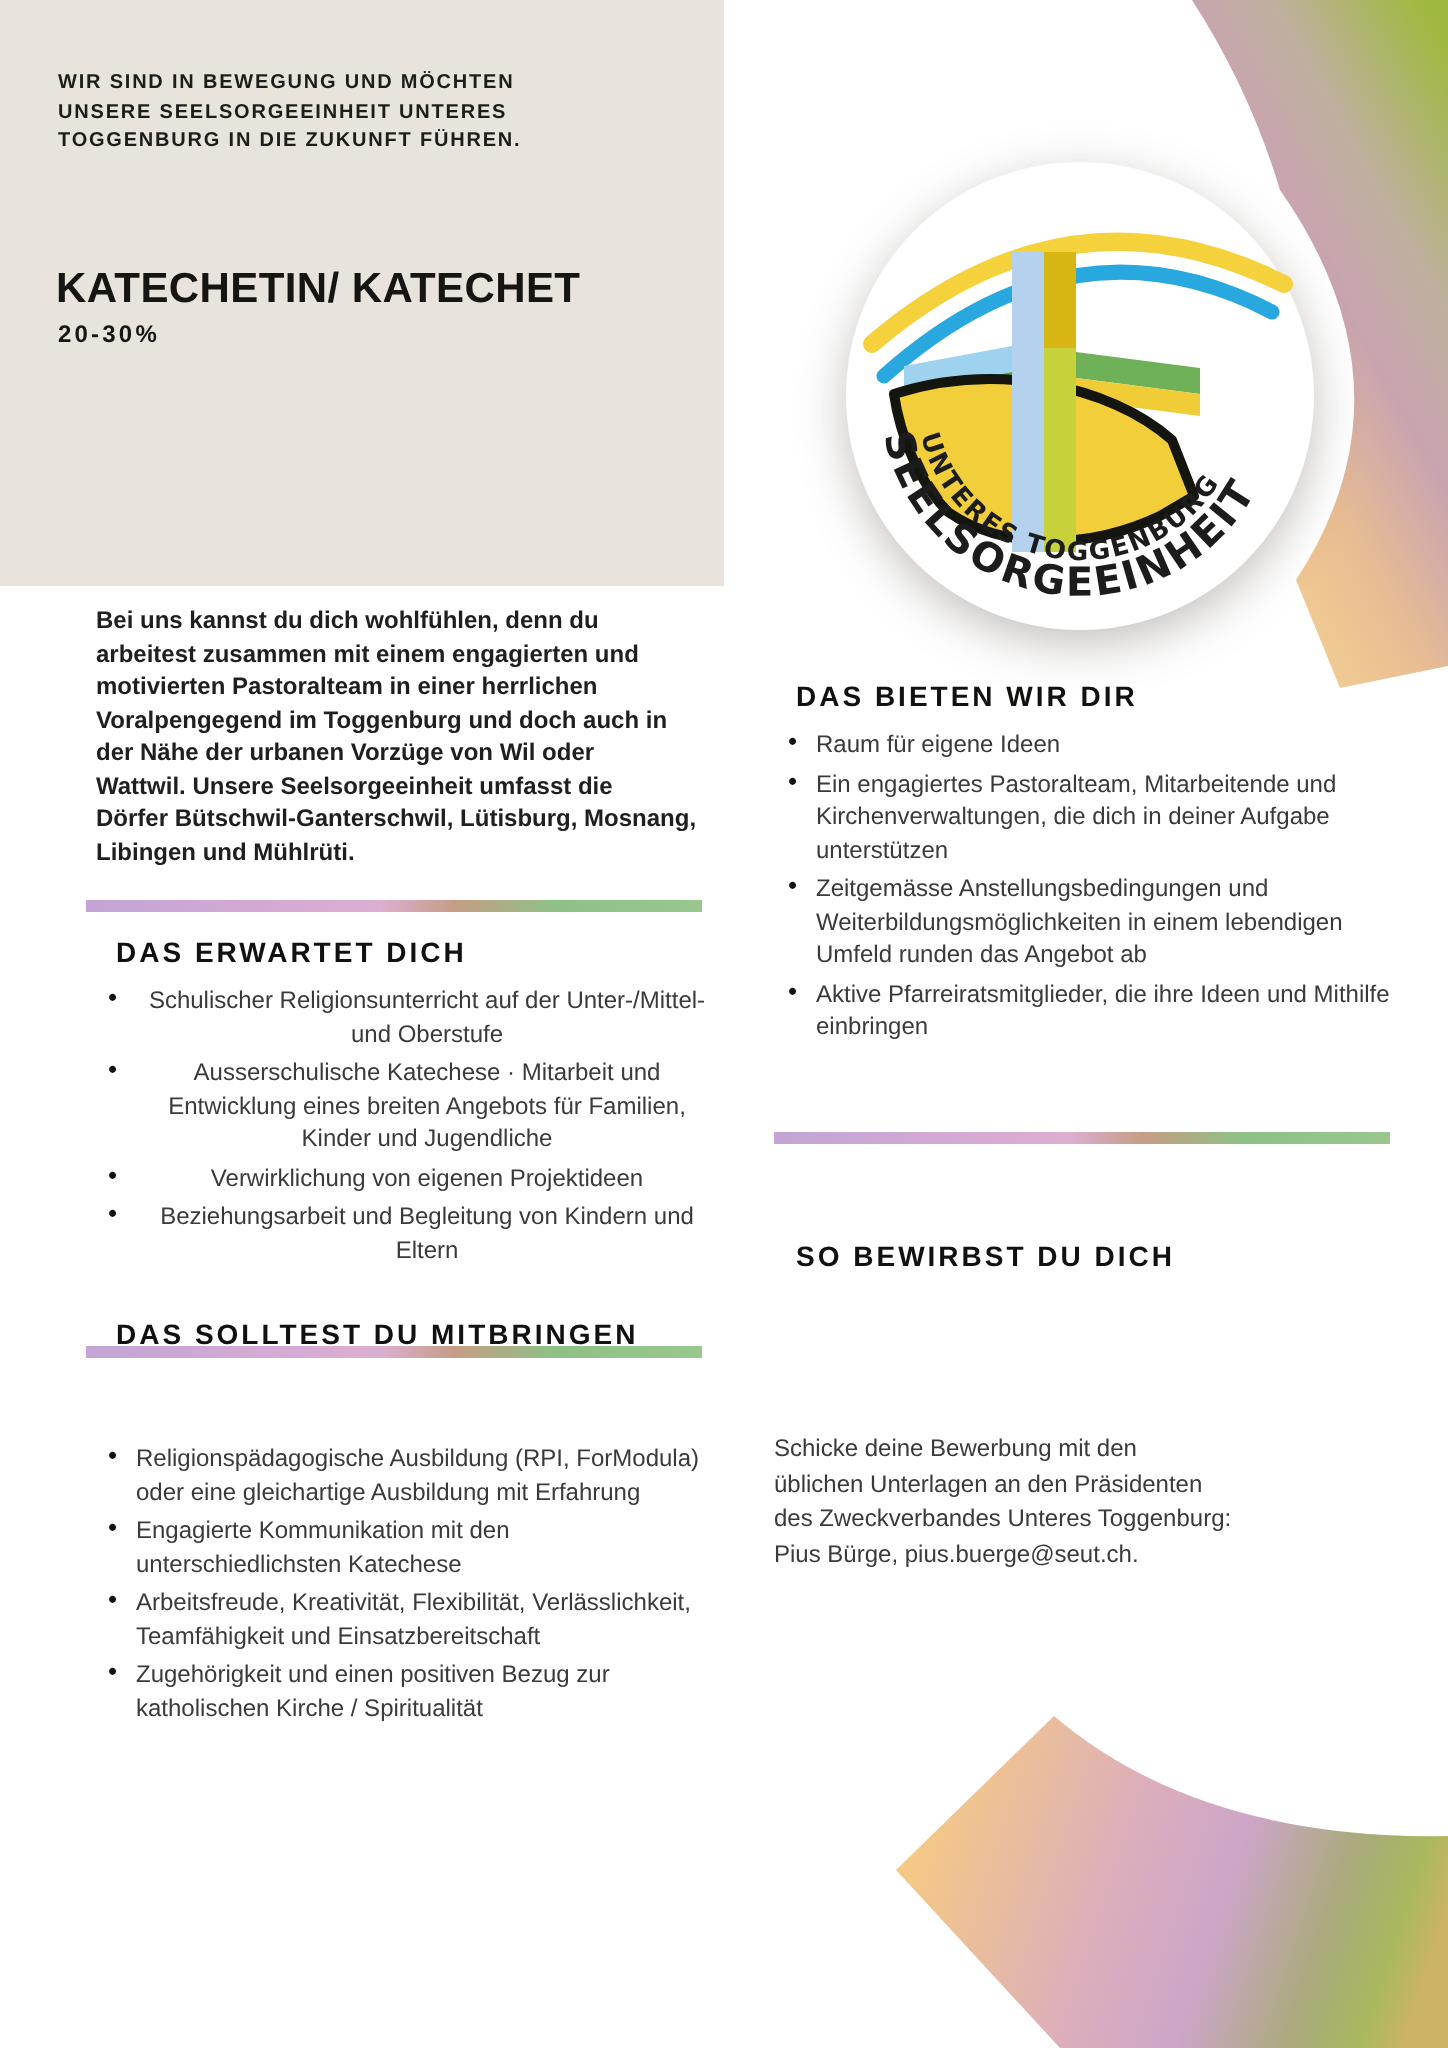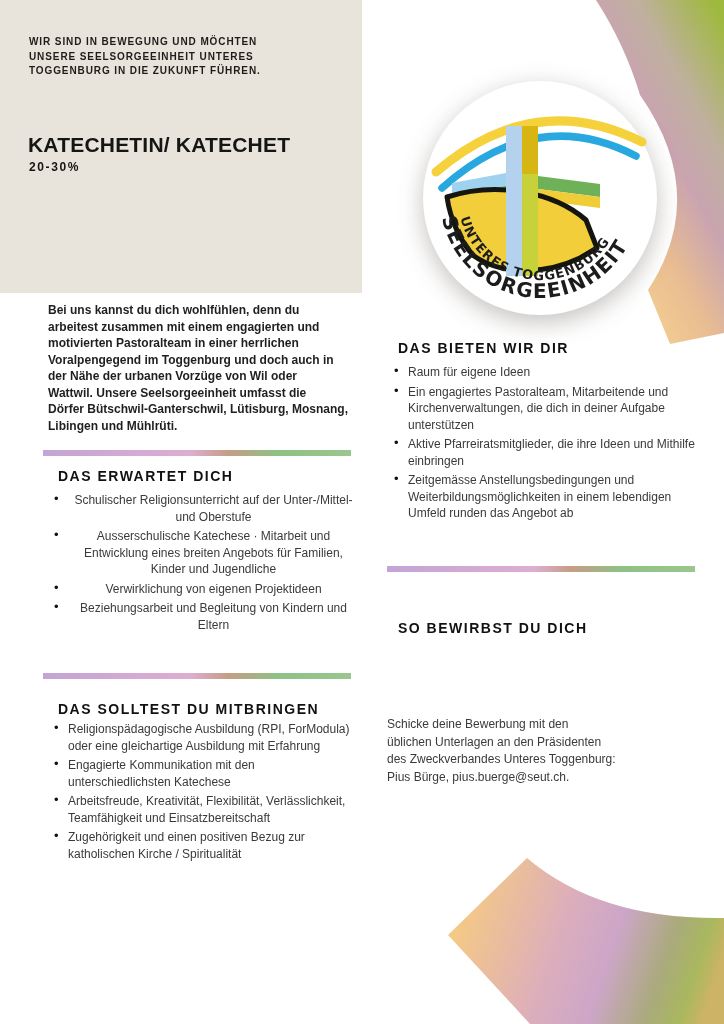--- a/index.html
+++ b/index.html
@@ -36,21 +36,21 @@
 
   .intro{
     position:absolute;left:48px;top:302px;width:322px;
     font-size:12px;font-weight:bold;line-height:16.5px;color:#1f1f1f;white-space:pre-line;
   }
   .sec-head{
     position:absolute;font-size:14px;font-weight:800;letter-spacing:1.5px;
     color:#111110;white-space:nowrap;margin-left:11px;
   }
   .h-erwartet{left:47px;top:468px;}
-  .h-mitbringen{left:47px;top:701px;}
+  .h-mitbringen{left:47px;top:659px;}
   .h-bieten{left:387px;top:340px;}
   .h-bewerben{left:387px;top:620px;}
 
   ul.blist{position:absolute;margin:0;padding:0;list-style:none;width:312px;
     font-size:12px;line-height:16.5px;color:#3a3a3a;}
   ul.blist li{position:relative;padding-left:21px;margin-bottom:3px;}
   ul.blist li::before{content:"\2022";position:absolute;left:7px;top:-1px;color:#111;font-size:13px;}
   .l-erwartet{left:47px;top:492px;text-align:center;}
   .l-mitbringen{left:47px;top:721px;}
   .l-bieten{left:387px;top:364px;}
@@ -157,22 +157,22 @@
     <li>Religionspädagogische Ausbildung (RPI, ForModula) oder eine gleichartige Ausbildung mit Erfahrung</li>
     <li>Engagierte Kommunikation mit den unterschiedlichsten Katechese</li>
     <li>Arbeitsfreude, Kreativität, Flexibilität, Verlässlichkeit, Teamfähigkeit und Einsatzbereitschaft</li>
     <li>Zugehörigkeit und einen positiven Bezug zur katholischen Kirche / Spiritualität</li>
   </ul>
 
   <div class="sec-head h-bieten">DAS BIETEN WIR DIR</div>
   <ul class="blist l-bieten">
     <li>Raum für eigene Ideen</li>
     <li>Ein engagiertes Pastoralteam, Mitarbeitende und Kirchenverwaltungen, die dich in deiner Aufgabe unterstützen</li>
+    <li>Zeitgemässe Anstellungsbedingungen und Weiterbildungsmöglichkeiten in einem lebendigen Umfeld runden das Angebot ab</li>
     <li>Aktive Pfarreiratsmitglieder, die ihre Ideen und Mithilfe einbringen</li>
-    <li>Zeitgemässe Anstellungsbedingungen und Weiterbildungsmöglichkeiten in einem lebendigen Umfeld runden das Angebot ab</li>
   </ul>
 
   <div class="sec-head h-bewerben">SO BEWIRBST DU DICH</div>
   <div class="para p-application">Schicke deine Bewerbung mit den
 üblichen Unterlagen an den Präsidenten
 des Zweckverbandes Unteres Toggenburg:
 Pius Bürge, pius.buerge@seut.ch.</div>
 
 </div>
 

